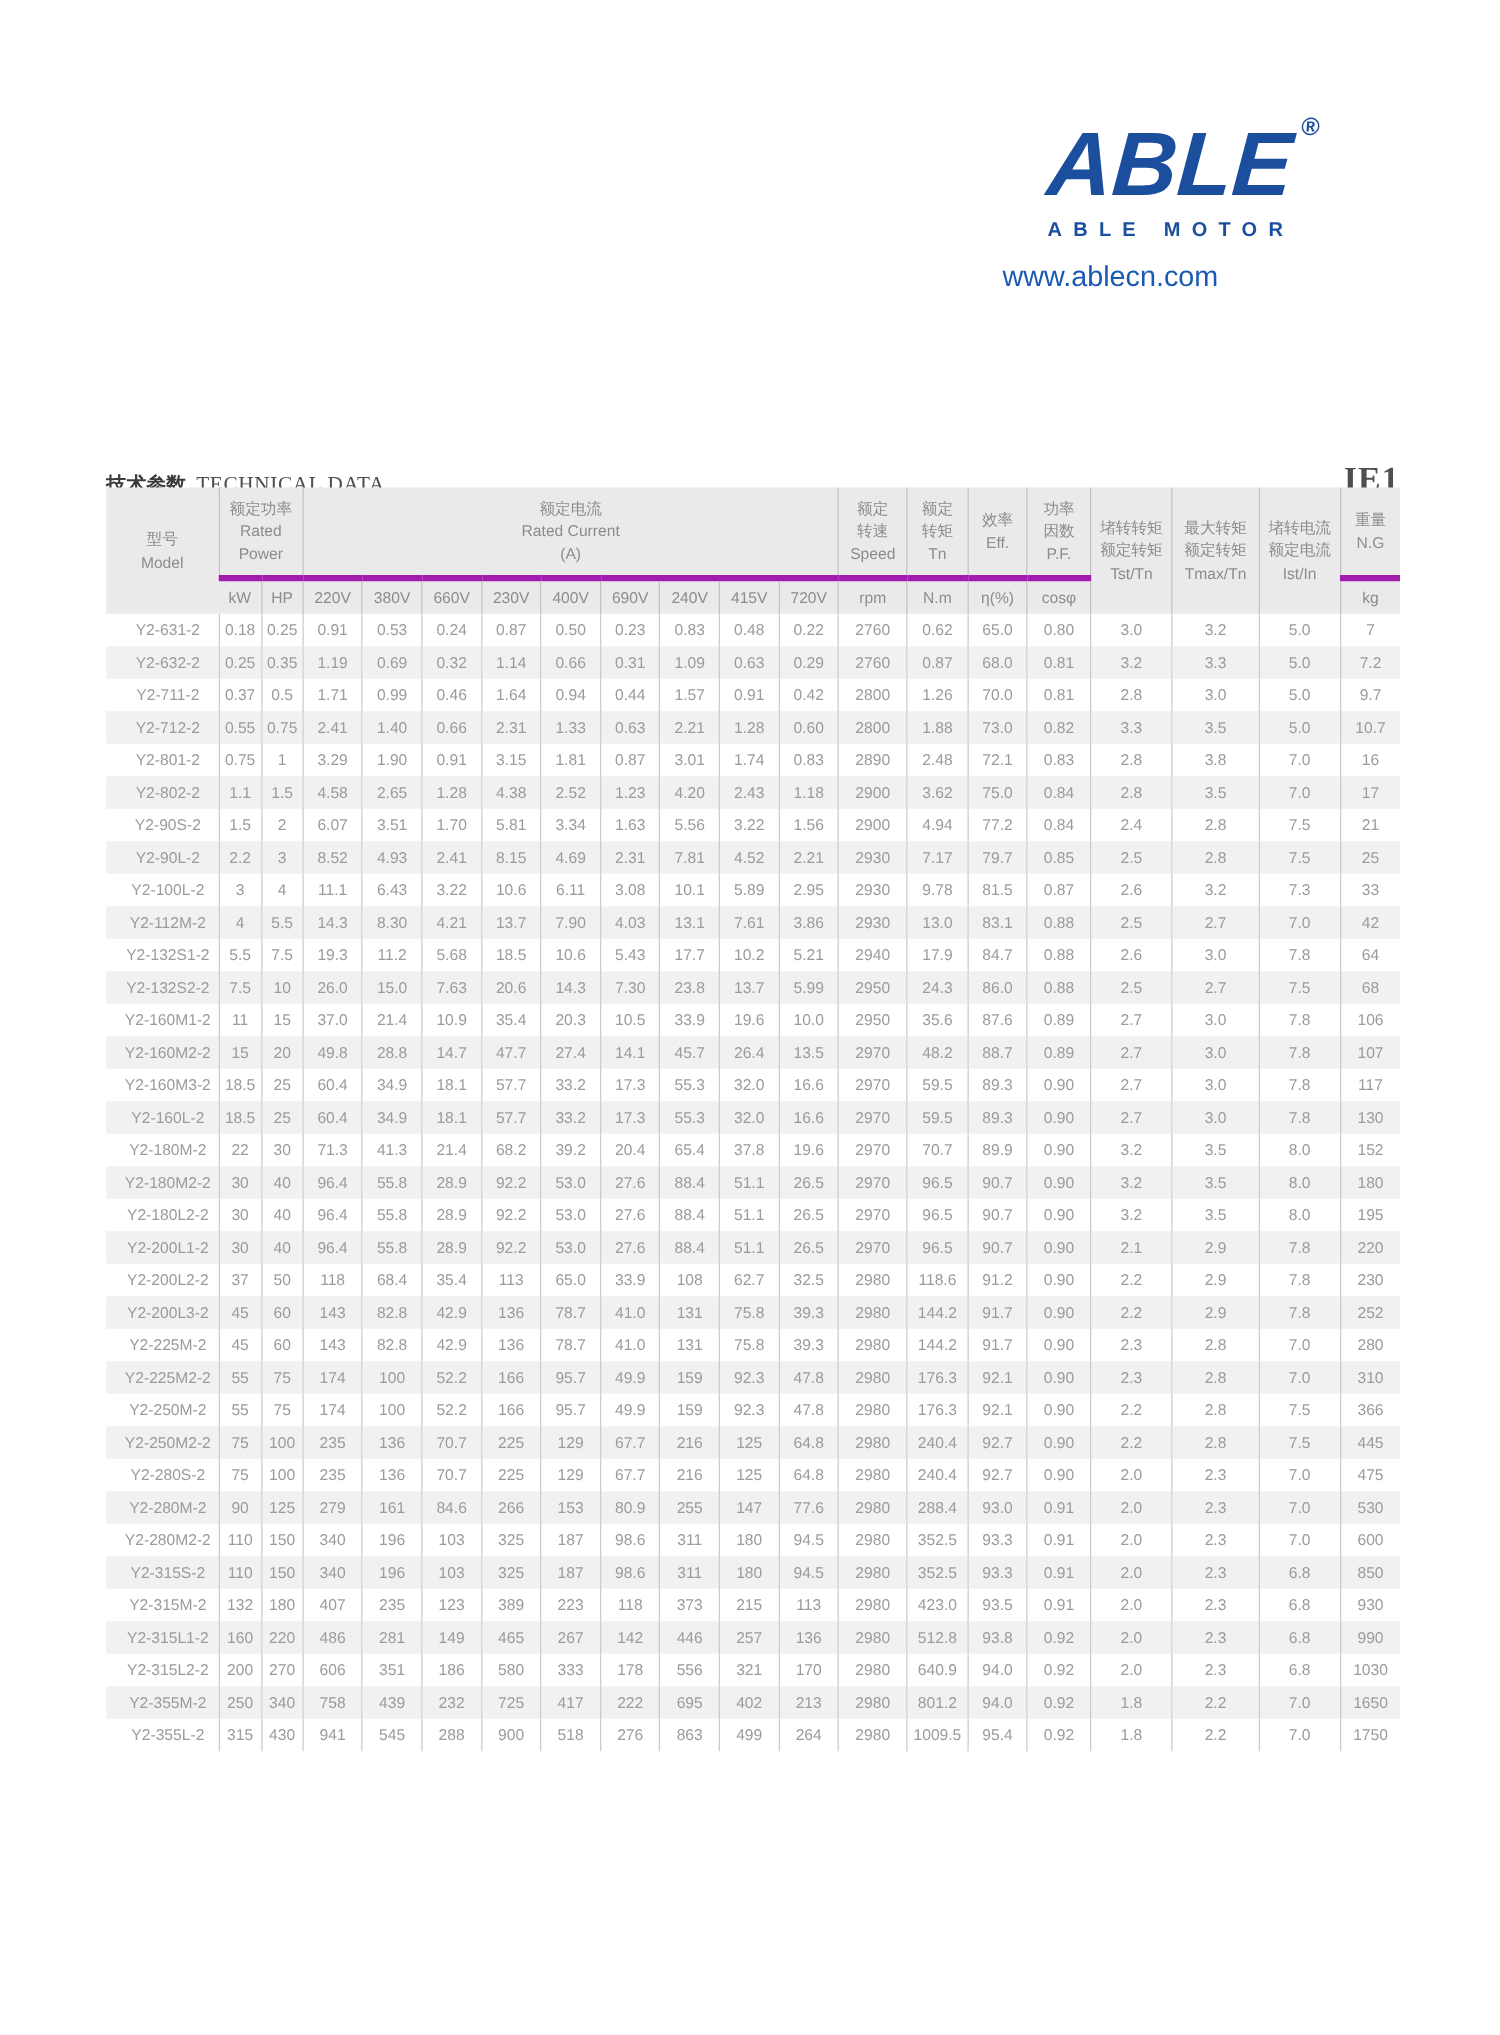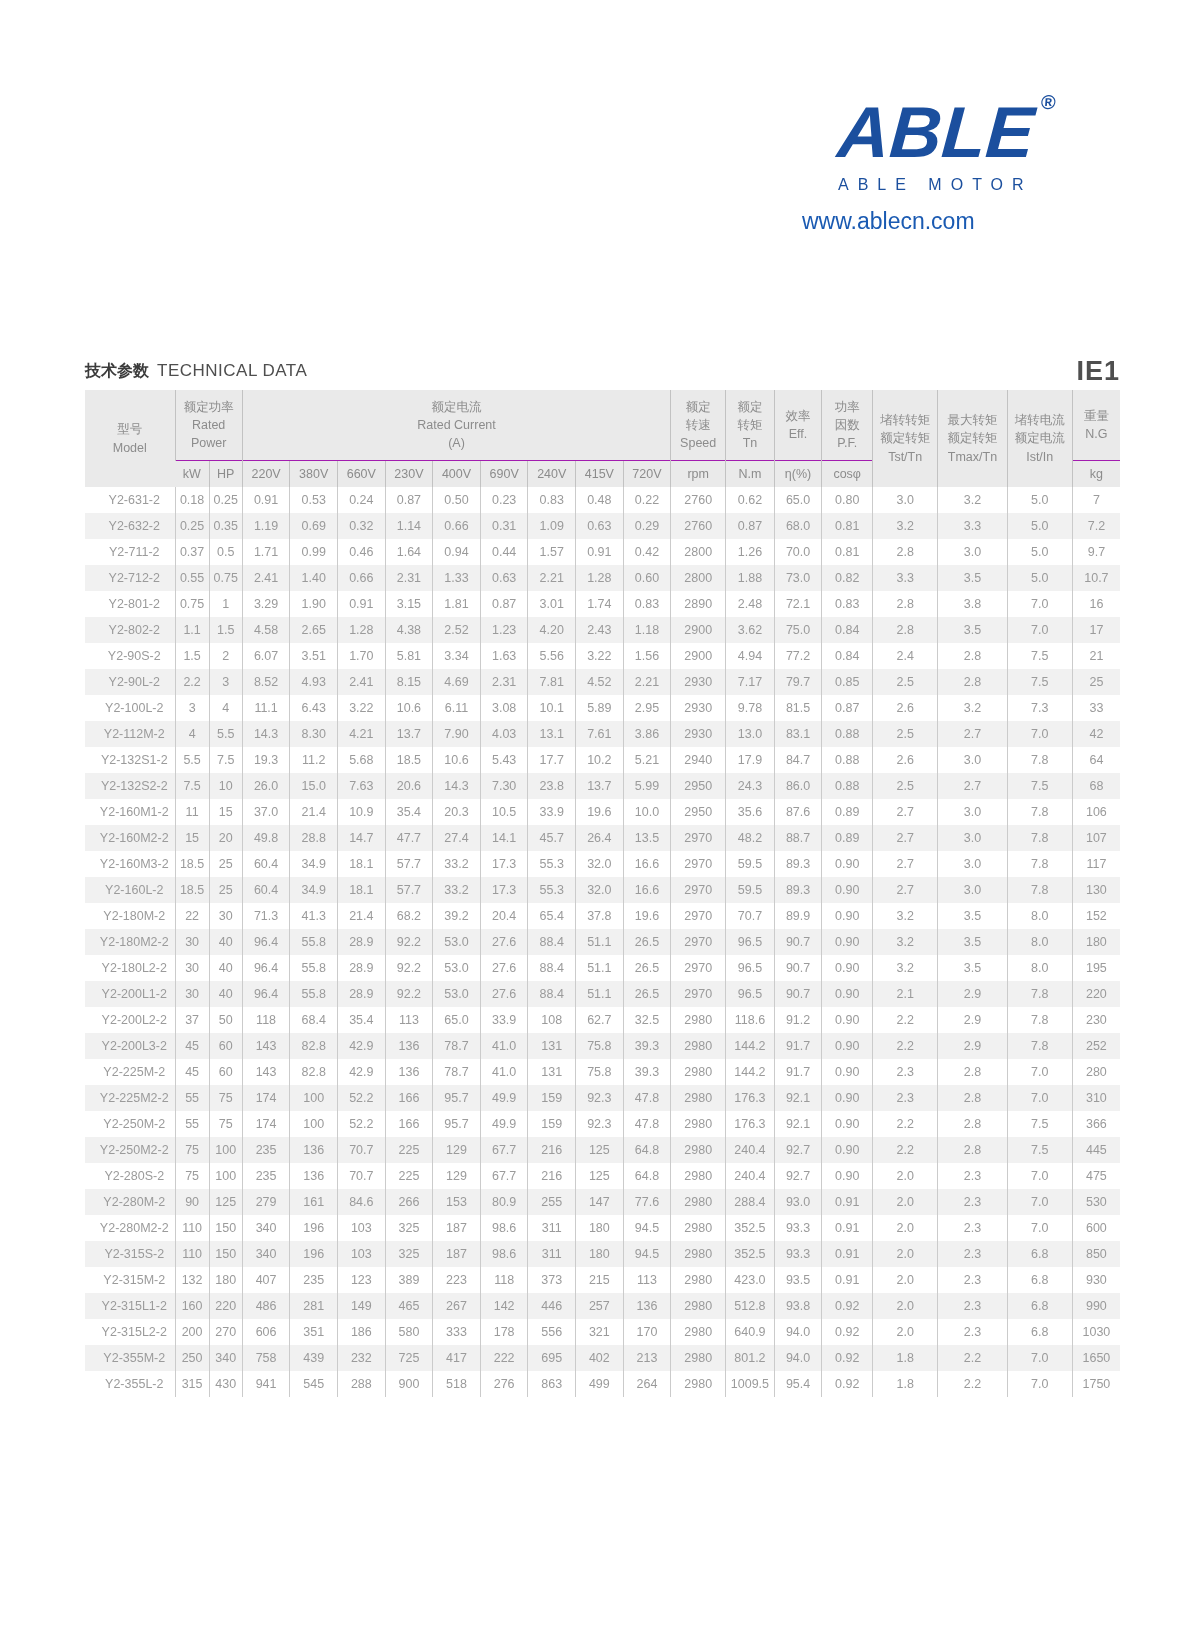--- a/index.html
+++ b/index.html
@@ -4,39 +4,39 @@
 <style>
   html,body{margin:0;padding:0;}
   body{
     width:1200px;height:1628px;position:relative;background:#ffffff;
     font-family:"Liberation Sans",sans-serif;overflow:hidden;
   }
   
   .logo-block{position:absolute;top:96px;right:112px;width:250px;color:#1b4f9e;}
   .wordmark{font-size:72px;font-weight:bold;font-style:italic;line-height:1;letter-spacing:0px;transform:skewX(-4deg);white-space:nowrap;}
   .reg{font-size:20px;font-style:normal;vertical-align:top;position:relative;top:-4px;margin-left:5px;font-weight:bold;}
-  .logo-sub{font-size:16px;letter-spacing:9px;margin-top:8px;font-weight:normal;white-space:nowrap;}
+  .logo-sub{font-size:16px;letter-spacing:9px;margin-top:8px;font-weight:bold;white-space:nowrap;}
   .logo-web{font-size:23px;margin-top:14px;margin-left:-36px;color:#1a5ab2;white-space:nowrap;}
   
-  .section-row{position:absolute;left:85px;top:356px;width:1035px;display:flex;align-items:center;justify-content:space-between;}
+  .section-row{position:absolute;left:85px;top:368px;width:1035px;display:flex;align-items:flex-end;justify-content:space-between;font-family:Liberation Serif, serif;}
   .sec-left{display:flex;align-items:baseline;}
   .title-zh{font-size:16px;font-weight:bold;color:#3b3b3b;}
   .title-en{font-size:17px;color:#4e4e4e;margin-left:8px;letter-spacing:0.5px;}
   .ie-class{font-size:27px;color:#4f4f4f;font-weight:bold;letter-spacing:1px;}
   
   .table-wrap{position:absolute;left:85px;top:390px;width:1035px;}
   table{border-collapse:collapse;width:100%;table-layout:fixed;}
   thead th{
     background:#eaeaea;color:#8c8c8c;font-weight:normal;font-size:12.5px;
     line-height:1.45;white-space:pre-line;vertical-align:middle;
     padding:3px 1px;border-left:1px solid #c2c2c2;text-align:center;
   }
   thead th:first-child{border-left:none;}
   thead tr.group-row th{height:64px;}
-  thead tr.units-row th{height:20px;border-top:1px solid #a21caf;}
+  thead tr.units-row th{height:20px;border-top:5px solid #a21caf;}
   tbody td{
     font-size:12.5px;color:#9b9b9b;text-align:center;height:26px;
     padding:0 1px;border-left:1px solid #cbcbcb;white-space:nowrap;overflow:hidden;
   }
   tbody td:first-child{text-align:center;padding-left:10px;border-left:none;}
   tbody tr:nth-child(even){background:#f1f1f1;}
 </style>
 </head>
 <body>
 

